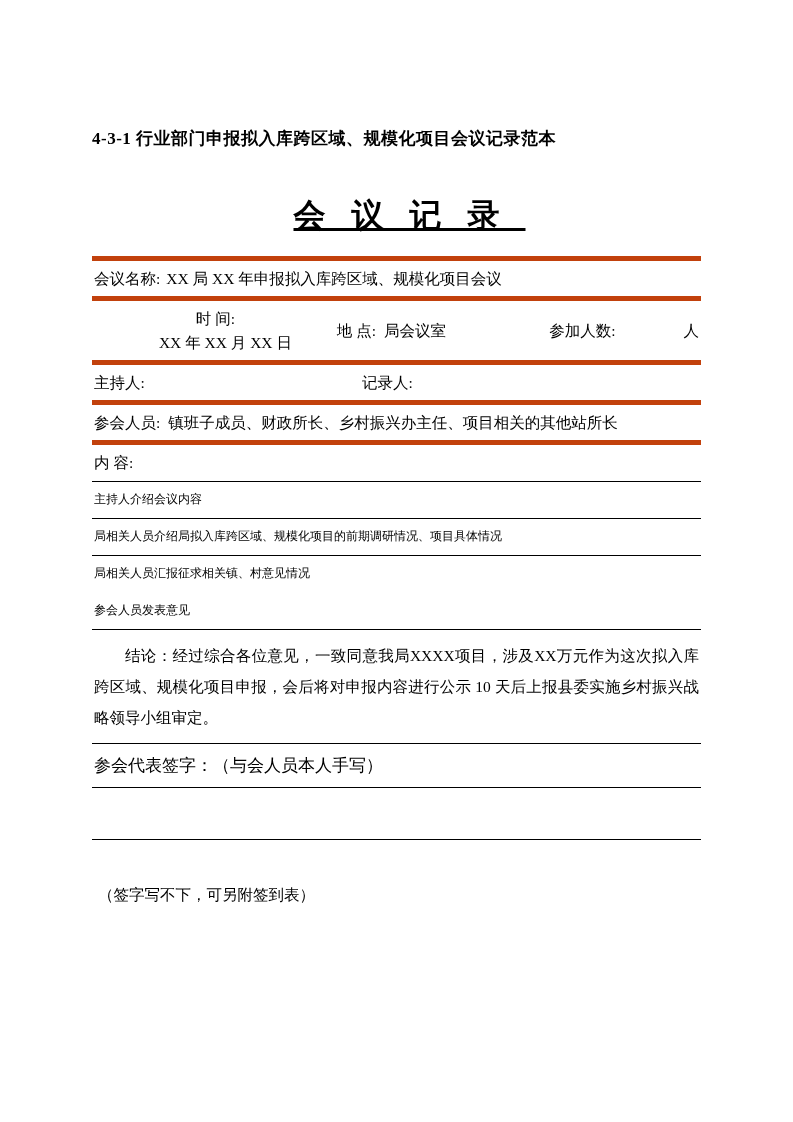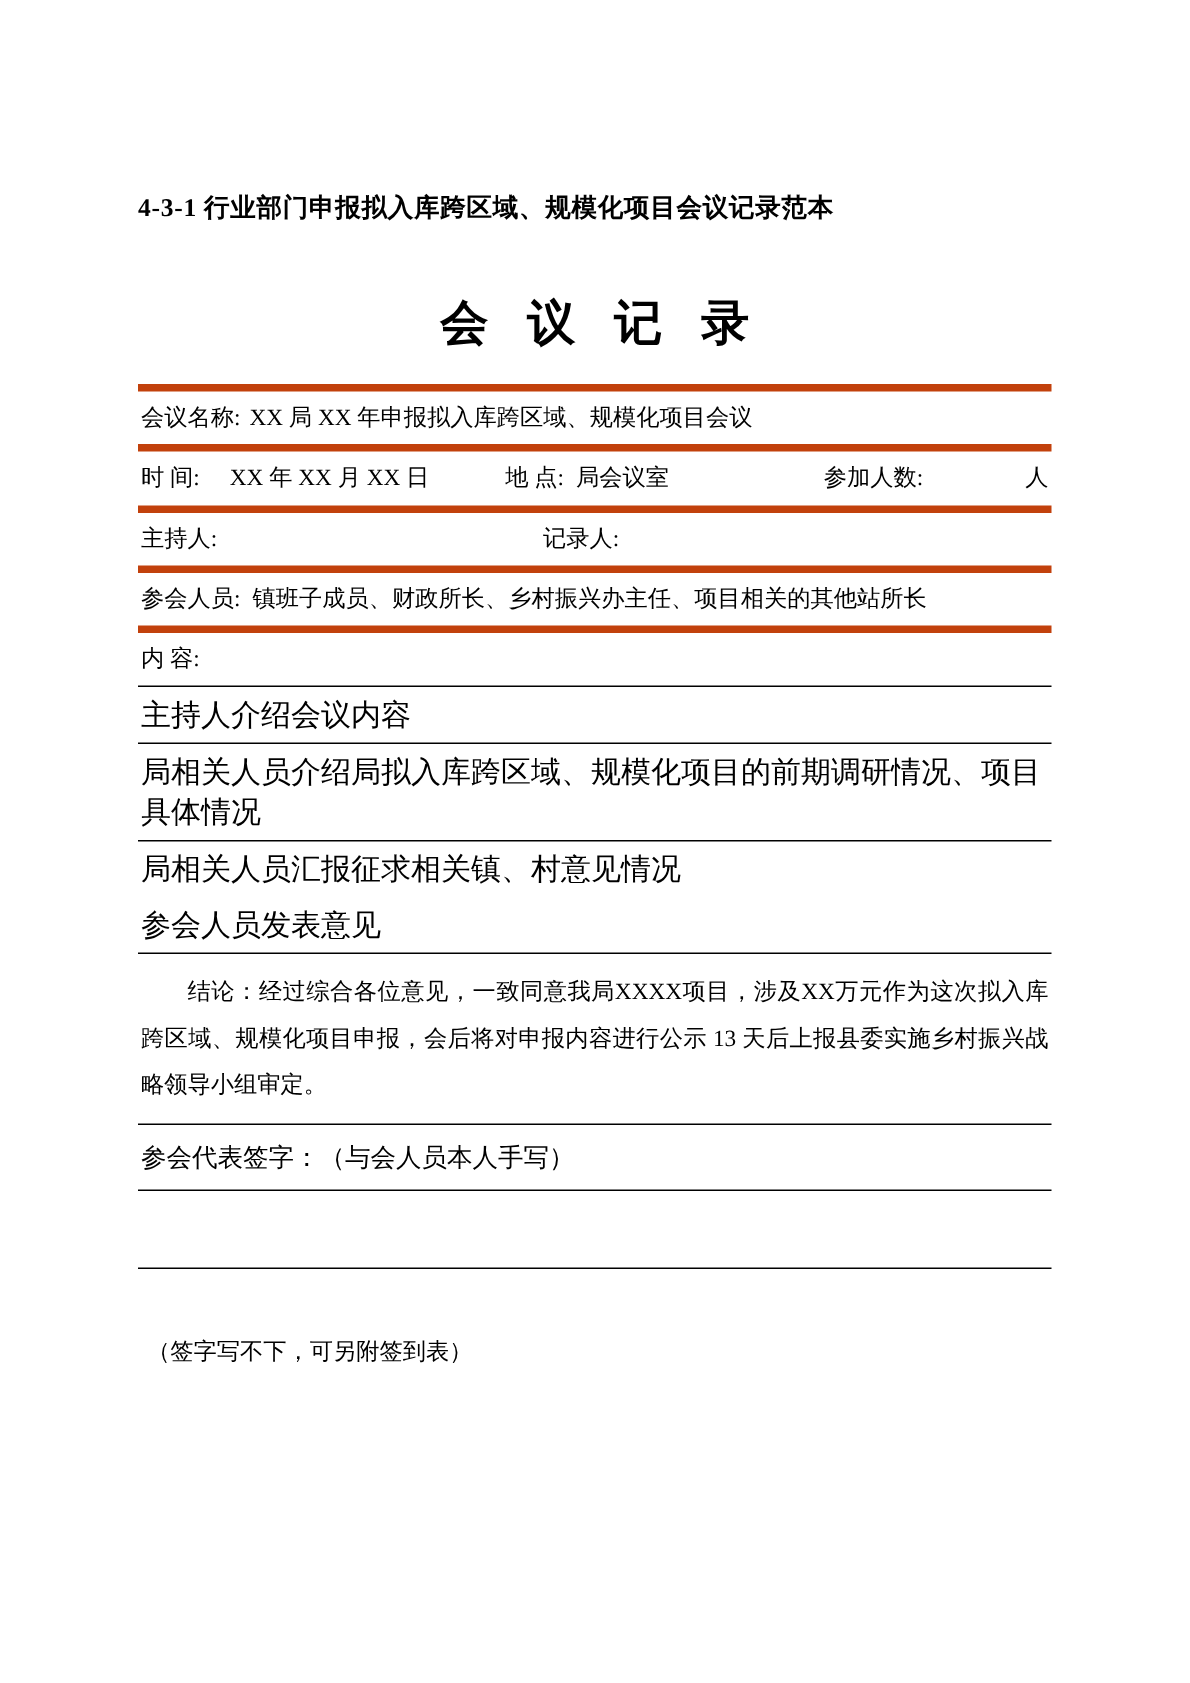--- a/index.html
+++ b/index.html
@@ -30,20 +30,21 @@
     line-height: 1.4;
   }
   .doc-title {
     margin-top: 45px;
     text-align: center;
     font-size: 32px;
     font-weight: bold;
     letter-spacing: 26px;
     padding-left: 26px;
     line-height: 1.2;
+    text-decoration: underline;
   }
   .form {
     margin-top: 22px;
     width: 609px;
   }
   .row {
     border-top: 5px solid #c2410c;
     box-sizing: border-box;
     display: flex;
     align-items: center;
@@ -61,30 +62,30 @@
   .lbl {
     white-space: nowrap;
   }
   .val {
     white-space: nowrap;
   }
   .cell {
     display: flex;
     align-items: center;
   }
-  .cell-time { width: 247px; }
+  .cell-time { width: 247px; flex-direction: column; }
   .cell-place { width: 216px; }
   .cell-count { flex: 1; display: flex; justify-content: flex-start; }
   .cell-host { width: 268px; }
   .indent-1 { padding-left: 27px; }
   .indent-2 { padding-left: 20px; }
   .content-row {
     border-top: 1px solid #000;
     box-sizing: border-box;
-    font-size: 20px;
+    font-size: 12px;
     min-height: 37px;
     display: flex;
     align-items: center;
     padding: 5px 2px;
   }
   .conclusion {
     border-top: 1px solid #000;
     box-sizing: border-box;
     font-size: 15.5px;
     line-height: 2.0;
@@ -178,21 +179,21 @@
 
     <div class="content-row indent-1">
       <span>局相关人员汇报征求相关镇、村意见情况</span>
     </div>
 
     <div class="content-row indent-1" style="border-top:none;">
       <span>参会人员发表意见</span>
     </div>
 
     <div class="conclusion">
-      <p>结论：经过综合各位意见，一致同意我局XXXX项目，涉及XX万元作为这次拟入库跨区域、规模化项目申报，会后将对申报内容进行公示 13 天后上报县委实施乡村振兴战略领导小组审定。</p>
+      <p>结论：经过综合各位意见，一致同意我局XXXX项目，涉及XX万元作为这次拟入库跨区域、规模化项目申报，会后将对申报内容进行公示 10 天后上报县委实施乡村振兴战略领导小组审定。</p>
     </div>
 
     <div class="sign-row indent-2">
       <span>参会代表签字：（与会人员本人手写）</span>
     </div>
 
     <div class="blank-row"></div>
 
     <div class="row-last"></div>
 

